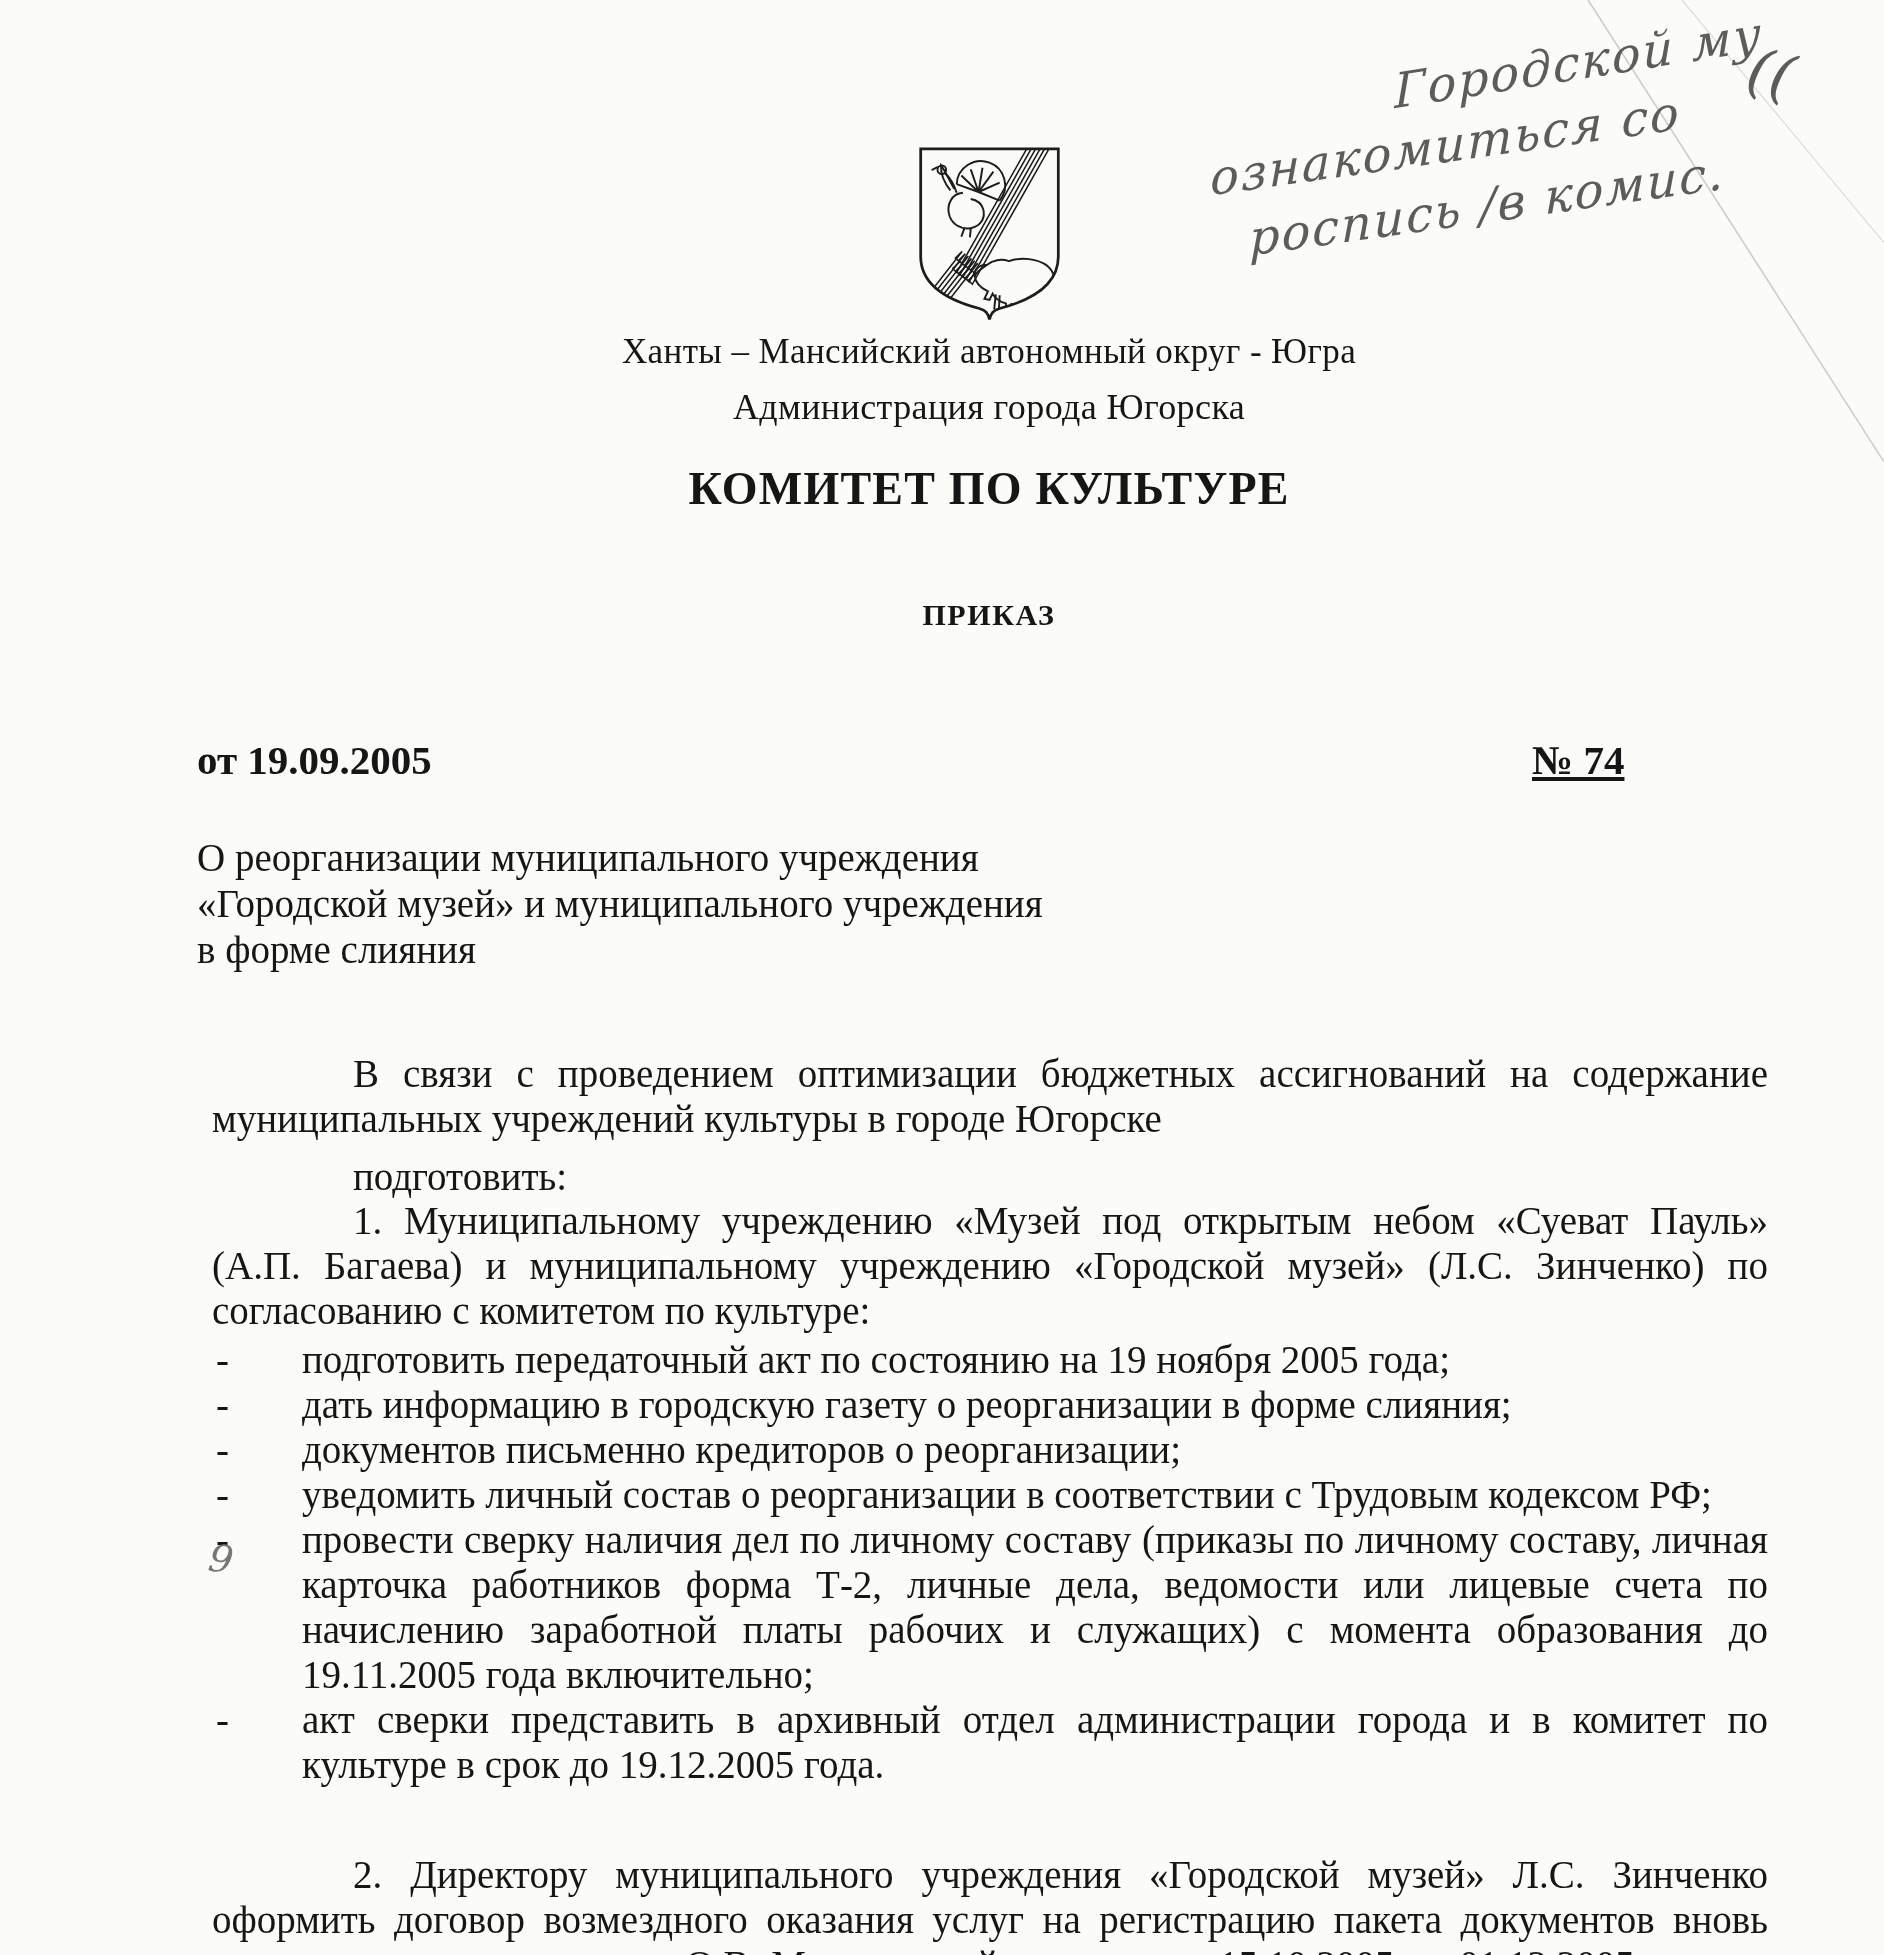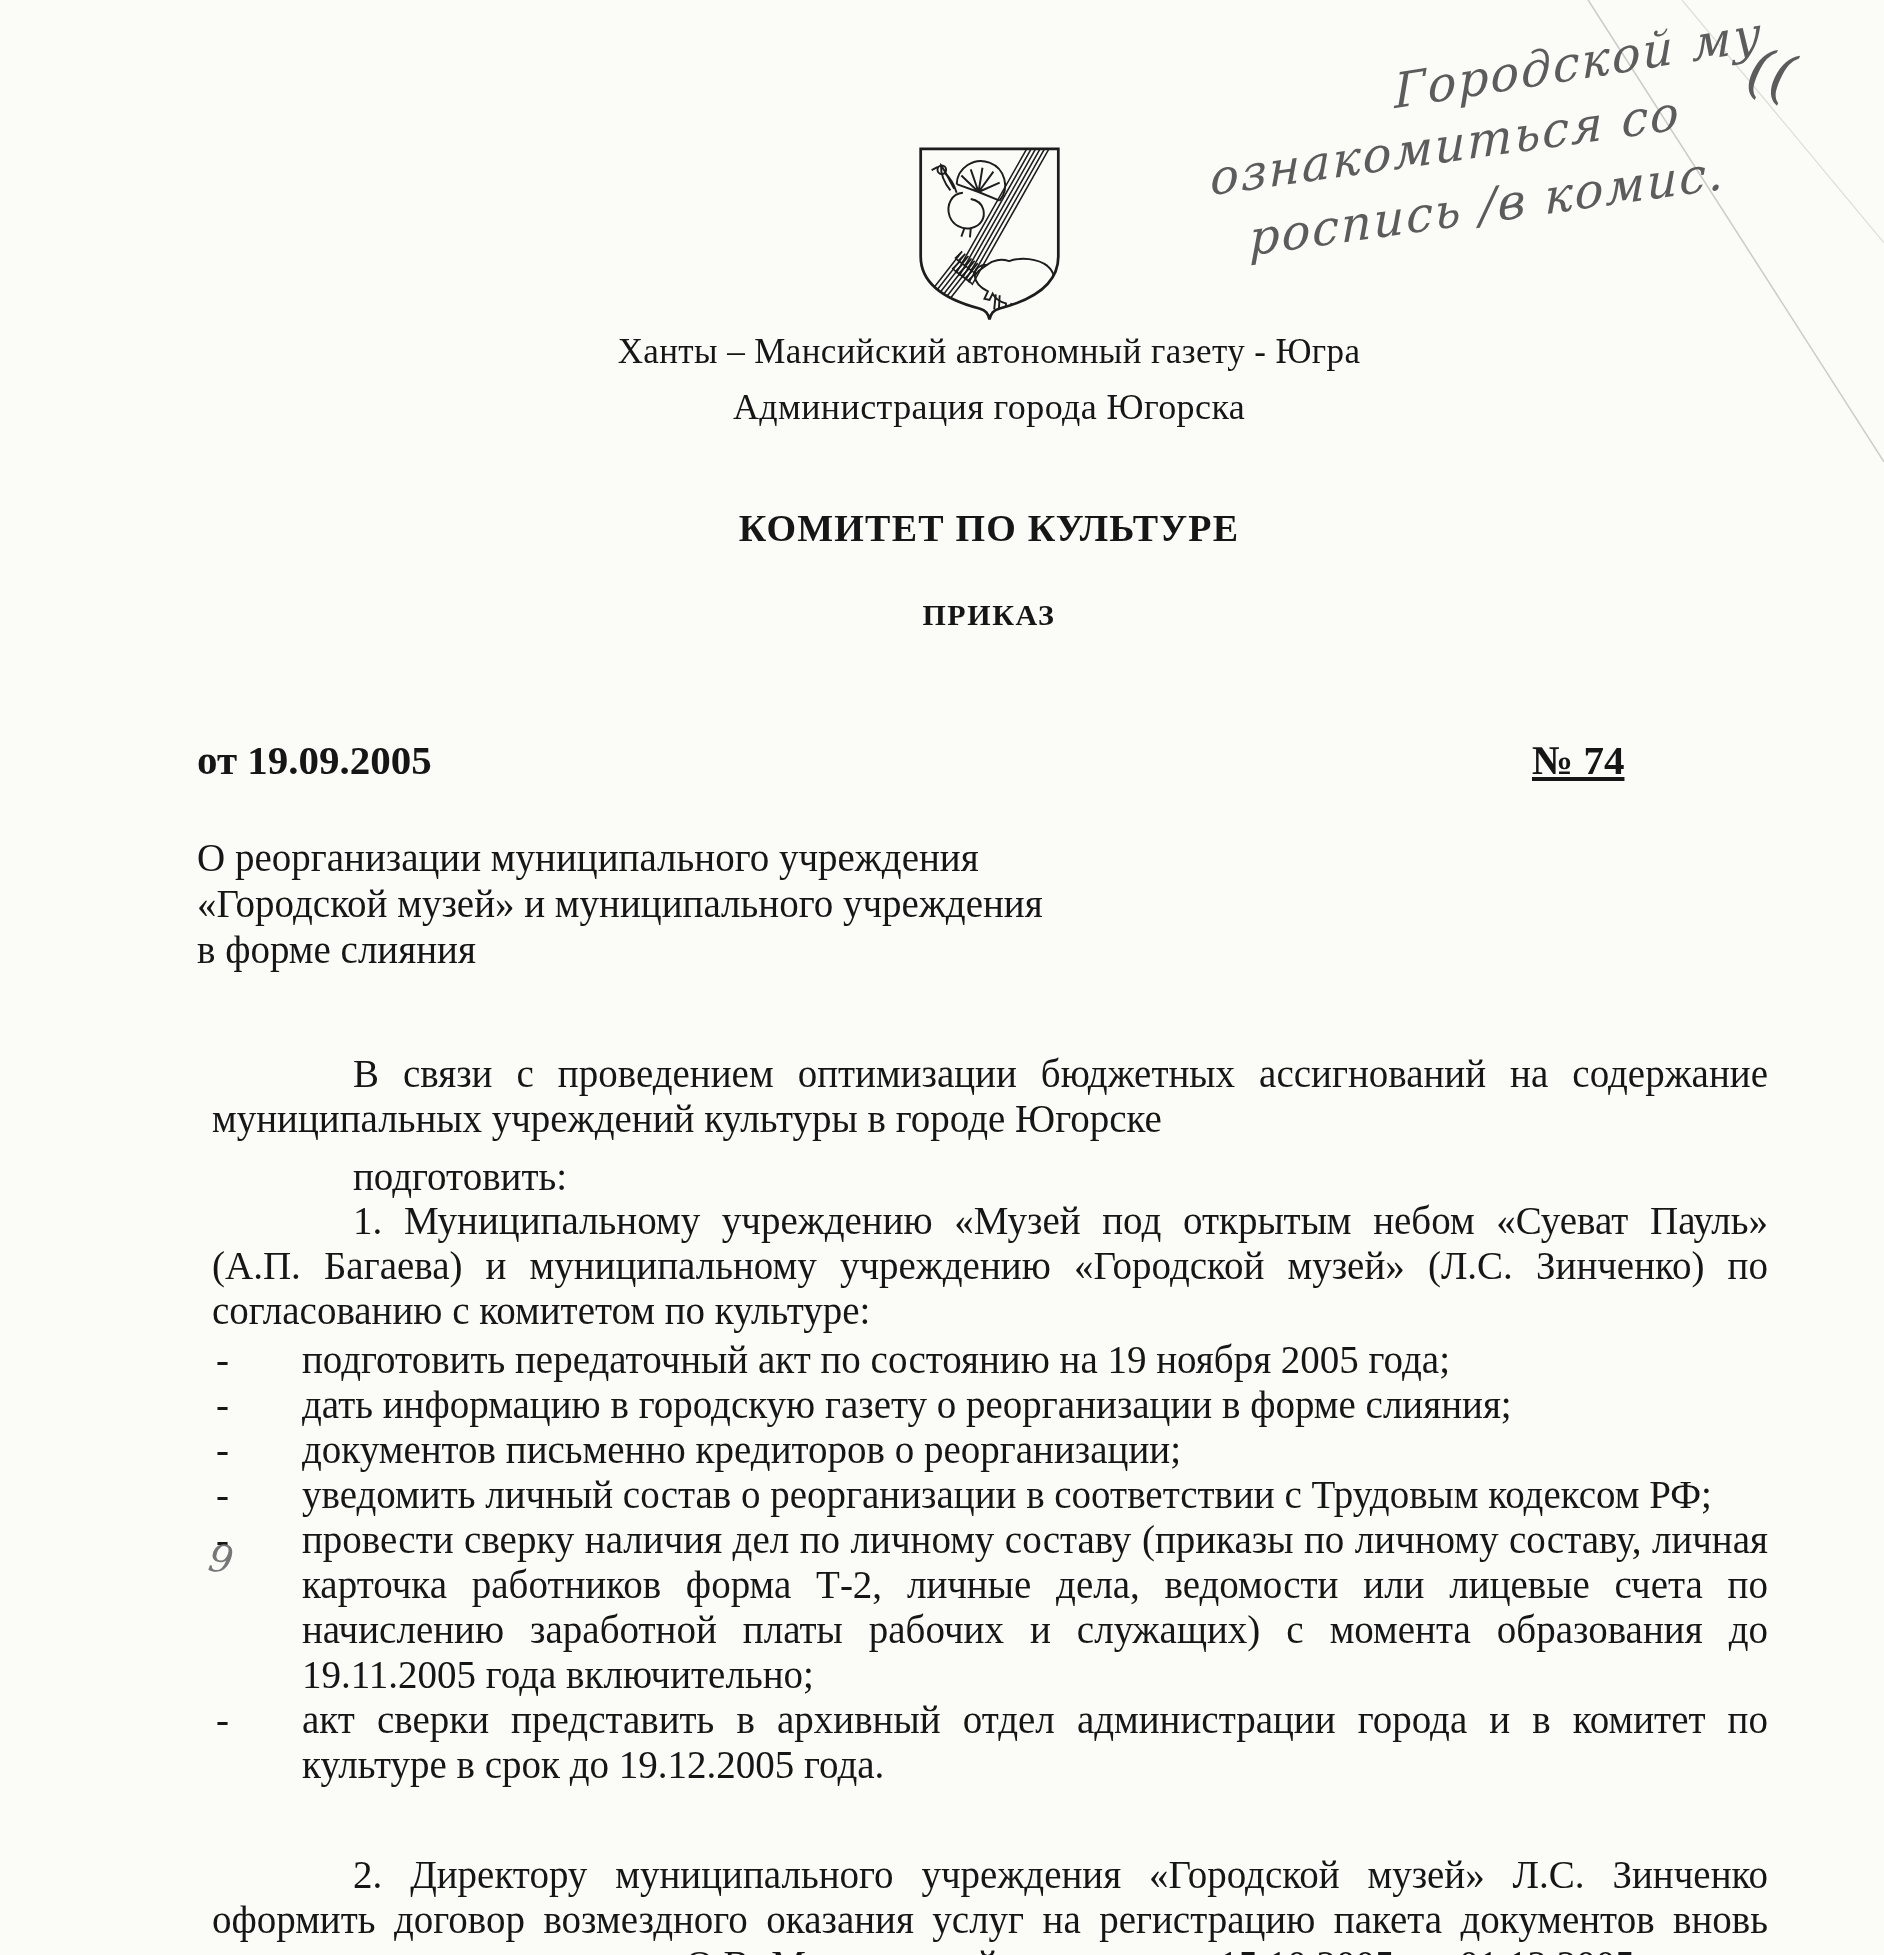--- a/index.html
+++ b/index.html
@@ -9,21 +9,21 @@
     overflow:hidden;
     position:relative;
     font-family:"Liberation Serif","DejaVu Serif",serif;
     color:#161616;
   }
   .abs{position:absolute;}
   
   .center-line{left:160px;width:1658px;text-align:center;}
   .region-line{top:332px;font-size:35px;letter-spacing:0.4px;}
   .admin-line{top:386px;font-size:36px;letter-spacing:0.4px;}
-  .committee-line{top:462px;font-size:38px;font-weight:bold;letter-spacing:1.2px;margin-top:44px;}
+  .committee-line{top:462px;font-size:46px;font-weight:bold;letter-spacing:1.2px;}
   .doc-type{top:598px;font-size:30px;font-weight:bold;letter-spacing:1.6px;}
   .date-label{left:197px;top:736px;font-size:41px;font-weight:bold;text-align:right;}
   .doc-number{left:1532px;top:736px;font-size:41px;font-weight:bold;text-decoration:underline;}
   .subject{left:197px;top:835px;font-size:39px;line-height:46px;}
   .body-block{
     left:176px;width:1556px;
     font-size:39px;line-height:45px;
     text-align:justify;
     margin-left:36px;
   }
@@ -98,21 +98,21 @@
     </g>
 
     <g stroke-width="5">
       <path d="M150,334 C148,318 162,306 182,306 C196,294 218,290 238,297 C268,286 312,290 336,309 C354,324 360,348 350,369 C344,383 332,393 320,399 L324,418 L310,418 L308,403 C290,411 262,413 244,407 L244,422 L230,422 L230,405 C214,401 202,392 196,380 L188,396 L175,393 L184,374 C166,366 152,352 150,334 Z"></path>
       <path d="M182,306 L160,322 L150,334"></path>
       <path d="M204,382 L200,420 M214,384 L212,420"></path>
     </g>
   </g>
 </svg>
 
-<div class="abs center-line region-line">Ханты – Мансийский автономный  газету - Югра</div>
+<div class="abs center-line region-line">Ханты – Мансийский автономный  округ - Югра</div>
 <div class="abs center-line admin-line">Администрация города Югорска</div>
 <div class="abs center-line committee-line">КОМИТЕТ ПО КУЛЬТУРЕ</div>
 
 <div class="abs center-line doc-type">ПРИКАЗ</div>
 <div class="abs date-label">от 19.09.2005</div>
 <div class="abs doc-number">№ 74</div>
 
 <div class="abs subject">
   <div>О реорганизации муниципального учреждения</div>
   <div>«Городской музей» и муниципального учреждения</div>

